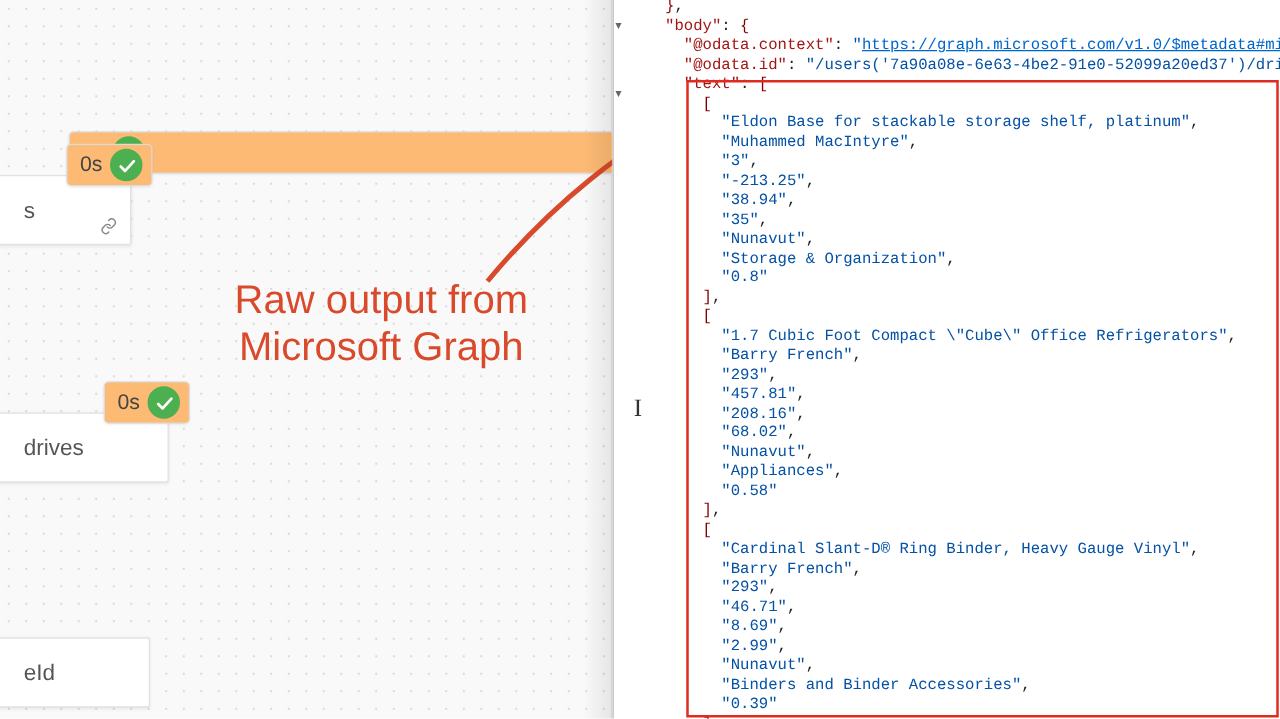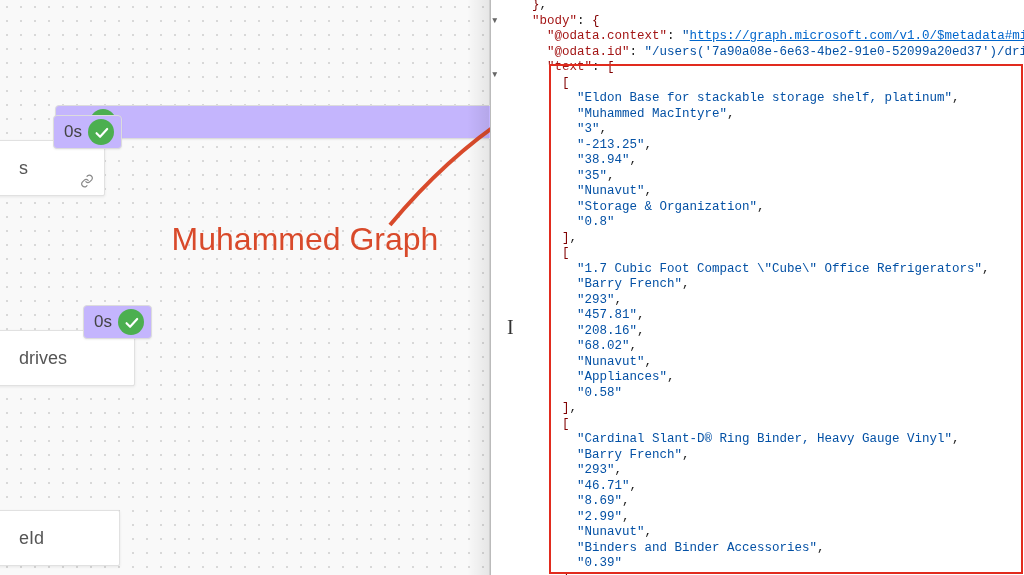--- a/index.html
+++ b/index.html
@@ -48,21 +48,21 @@
   .card2 { top: 330px; width: 145px; }
   .card3 { top: 510px; width: 130px; }
 
   .badge {
     position: absolute;
     right: -18px;
     top: -26px;
     display: flex;
     align-items: center;
     gap: 6px;
-    background: #c4b5fd;
+    background: #fdba74;
     border: 1px solid #dcdcdc;
     border-radius: 4px;
     padding: 3px 7px 3px 10px;
     font-size: 17px;
     color: #444;
     box-shadow: 0 1px 2px rgba(0,0,0,.06);
   }
   .check {
     width: 26px; height: 26px;
     border-radius: 50%;
@@ -187,21 +187,22 @@
           </svg>
       </span>
     </div>
   </div>
 
   <div class="card card3">
     <span class="label">eId</span>
   </div>
 
   <div class="annotation">
-    <div>Muhammed Graph</div>
+    <div>Raw output from</div>
+    <div>Microsoft Graph</div>
   </div>
 
   <svg class="arrow" width="230" height="180">
     <defs>
       <marker id="ah" markerWidth="12" markerHeight="12" refX="8" refY="5" orient="auto">
         <path d="M0,0 L12,5 L0,10 L3,5 z" fill="#d84a2b"></path>
       </marker>
     </defs>
     <path d="M 30 150 C 80 90, 140 40, 205 10" stroke="#d84a2b" stroke-width="4" fill="none" marker-end="url(#ah)"></path>
   </svg>

